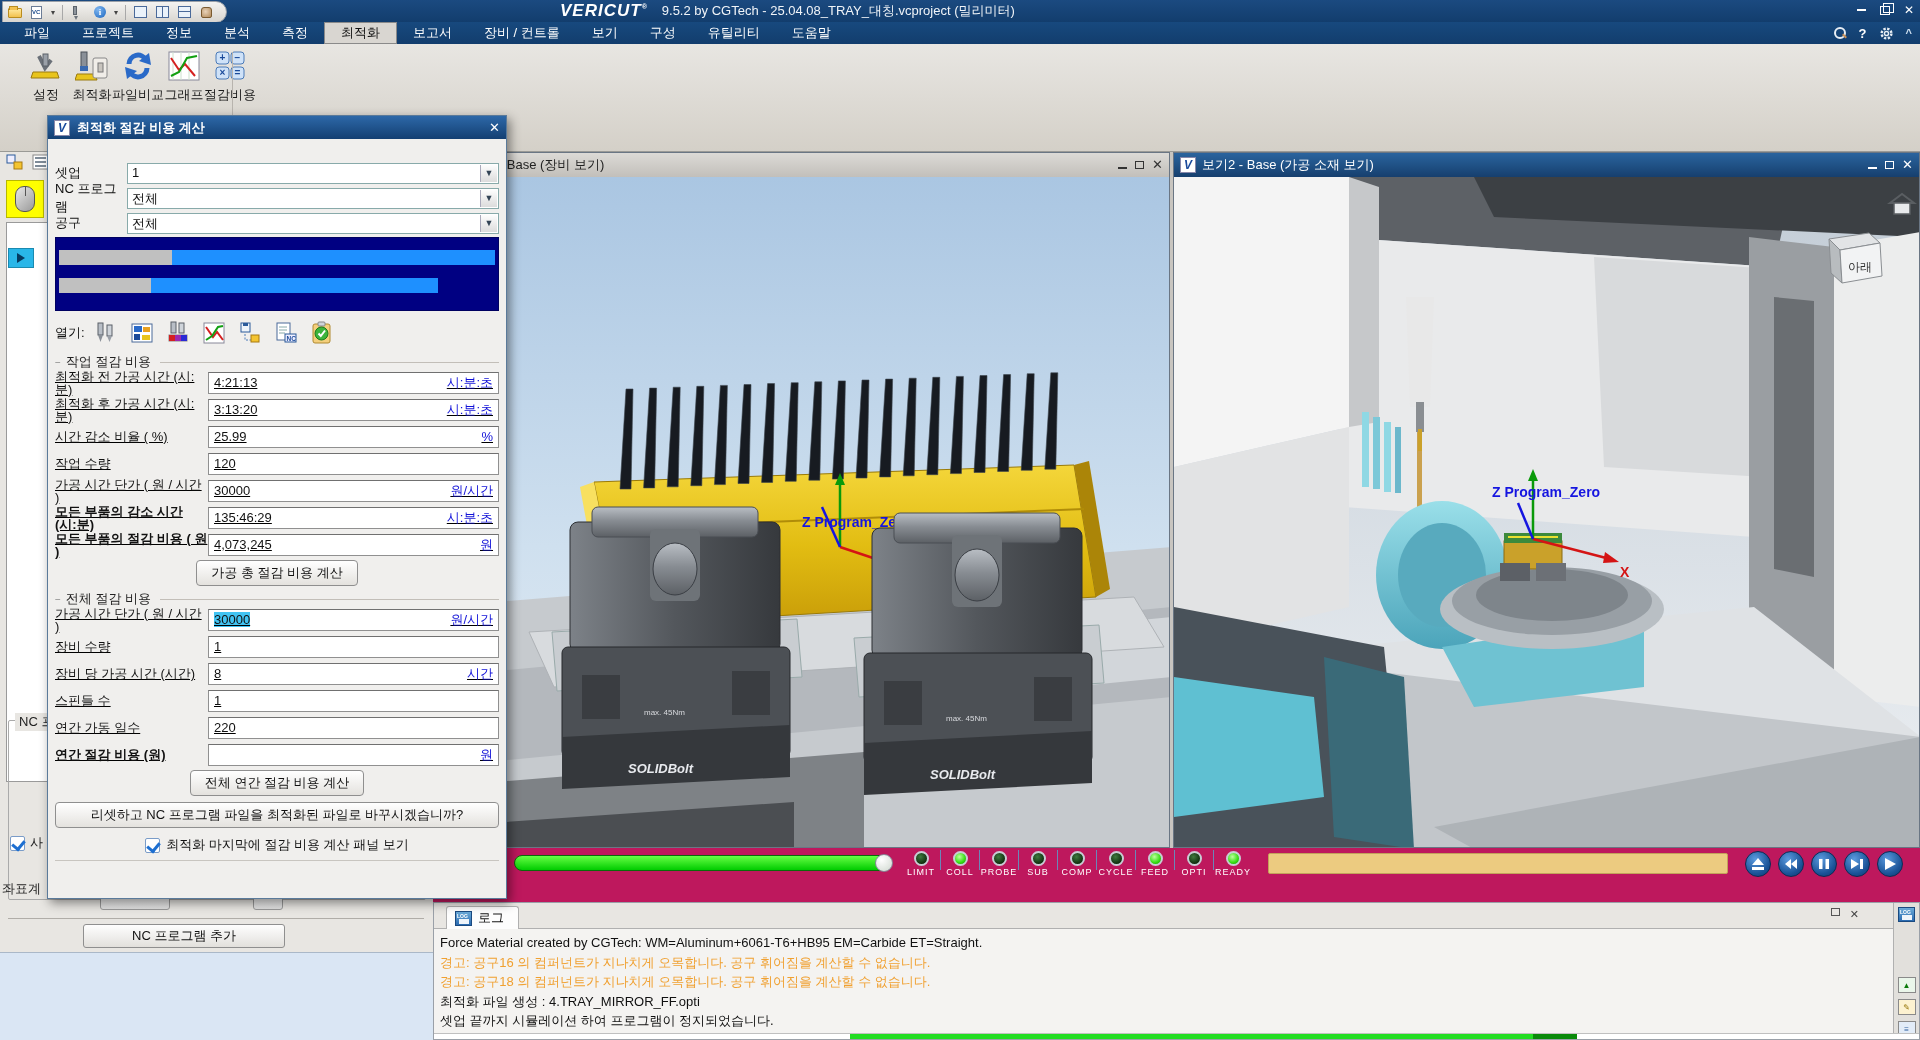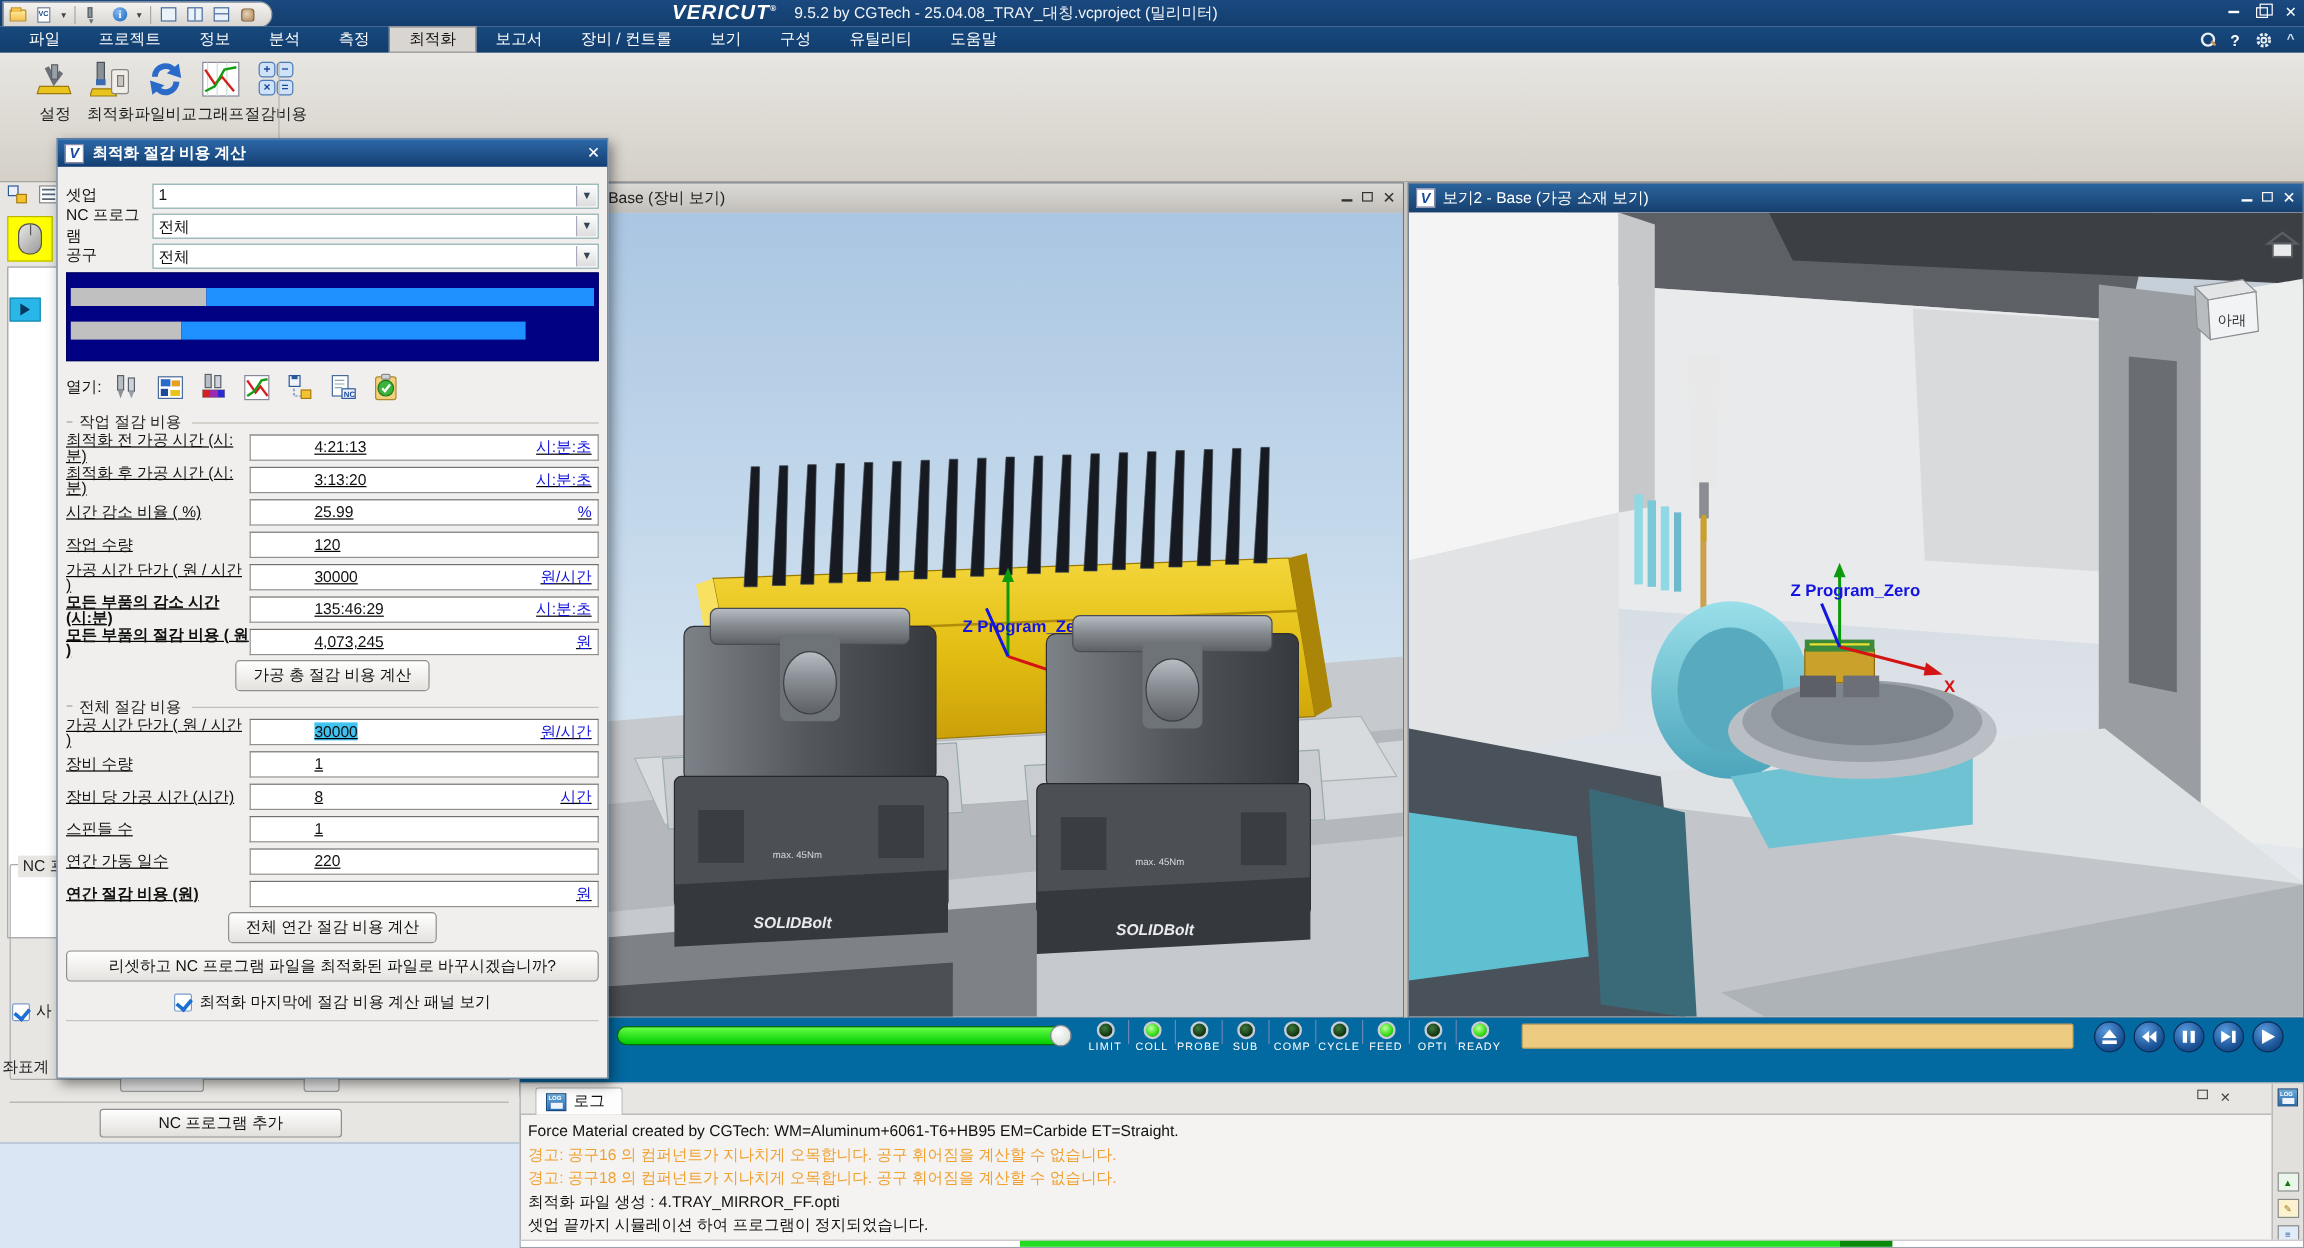--- a/index.html
+++ b/index.html
@@ -102,21 +102,21 @@
   .vic { width:16px; height:16px; background:#fff; border:1px solid #88a;
     color:#1a4a9c; font-weight:bold; font-style:italic; font-size:12px; text-align:center; line-height:15px; }
   .vctrls { margin-left:auto; display:flex; gap:8px; align-items:center; }
   .vg { font-size:11px; line-height:12px; }
   .v1 .vg { color:#333; } .v2 .vg { color:#fff; }
   .minline { display:inline-block; width:9px; height:2px; background:currentColor; }
   .sqr { display:inline-block; width:9px; height:8px; border:1.5px solid currentColor; }
   .xg { font-size:13px; font-weight:bold; }
 
   
-  .statusbar { position:absolute; left:433px; top:696px; width:1487px; height:66px; background:#0369a1; }
+  .statusbar { position:absolute; left:433px; top:696px; width:1487px; height:66px; background:#be185d; }
   .gprog { position:absolute; left:81px; top:7px; width:378px; height:16px; border-radius:8px;
     background:linear-gradient(#66ff44,#00cc00); border:1px solid #0a6a0a; }
   .gknob { position:absolute; right:-2px; top:-2px; width:18px; height:18px; border-radius:50%;
     background:radial-gradient(circle at 35% 30%,#ffffff,#cfd8cf); border:1px solid #889; }
   .inds { position:absolute; left:470px; top:2px; display:flex; align-items:center; }
   .ind { display:flex; flex-direction:column; align-items:center; width:36px; }
   .indsep { width:1px; height:20px; background:#6a86b8; margin:0 1px 8px; }
   .led { width:15px; height:15px; border-radius:50%; border:2px solid #c8ccd4; }
   .led.on { background:radial-gradient(circle at 40% 35%,#beff9e,#33dd11 60%,#118800); }
   .led.off { background:radial-gradient(circle at 40% 35%,#3f7a3f,#10300e 70%); }
@@ -147,21 +147,21 @@
   .logprog { position:absolute; left:0; bottom:0; width:100%; height:6px; background:#fff; border-top:1px solid #c0c0c0; }
   .logprog .fill { position:absolute; left:28%; top:0; width:46%; height:100%; background:#22dd22; }
   .logprog .fill2 { position:absolute; left:74%; top:0; width:3%; height:100%; background:#0a8a0a; }
 
   
   .dialog { position:absolute; left:47px; top:115px; width:460px; height:784px; background:#f0efed;
     border:1px solid #5a7a9a; box-shadow:3px 4px 10px rgba(0,0,0,.45); z-index:40; }
   .dtitle { height:23px; background:linear-gradient(#2d68a8,#133f72); display:flex; align-items:center;
     gap:7px; padding:0 6px; color:#fff; font-size:13px; font-weight:bold; }
   .dclose { margin-left:auto; color:#fff; font-size:13px; font-weight:bold; }
-  .dbody { position:absolute; left:0; top:23px; right:0; bottom:0; padding:13px 7px; }
+  .dbody { position:absolute; left:0; top:23px; right:0; bottom:0; padding:23px 7px; }
   .crow { display:flex; align-items:center; height:22px; margin-bottom:3px; }
   .clabel { width:72px; font-size:13px; color:#111; }
   .combo { flex:1; height:21px; background:#fff; border:1px solid #8aa; position:relative;
     font-size:13px; color:#111; padding:1px 4px; }
   .combo .arr { position:absolute; right:1px; top:1px; width:17px; height:17px;
     background:linear-gradient(#fdfdfd,#dcdcdc); border-left:1px solid #aab; text-align:center; font-size:9px; line-height:17px; color:#345; }
   .progpanel { height:74px; background:#000082; margin:3px 0 6px; position:relative; border:1px solid #000060; }
   .pbar { position:absolute; left:3px; right:3px; height:15px; }
   .pbar .seg { position:absolute; top:0; height:100%; }
   .openrow { display:flex; align-items:center; gap:9px; height:32px; margin-bottom:2px; }
@@ -169,21 +169,21 @@
   .oic { width:24px; height:24px; position:relative; }
   .ghead { display:flex; align-items:center; gap:5px; height:18px; margin-top:4px; }
   .gmark { color:#888; font-size:10px; }
   .gtitle { font-size:13px; color:#222; white-space:nowrap; }
   .gline { flex:1; height:1px; background:#c2beb8; margin-left:4px; }
   .frow { display:flex; align-items:center; height:23px; margin-bottom:4px;text-decoration:underline; }
   .flabel { width:153px; font-size:13px; color:#111; line-height:13px; }
   .flabel.b { font-weight:bold; }
   .ffield { flex:1; height:22px; background:#fff; border:1px solid #909090; border-top-color:#707070;
     display:flex; align-items:center; padding:0 5px; font-size:13px; }
-  .fvalue { color:#111;margin-left:48px; }
+  .fvalue { color:#111; }
   .fvalue.sel { background:#41c3f2; }
   .funit { margin-left:auto; color:#1212d8; }
   .cbtnrow { display:flex; justify-content:center; margin:3px 0 2px; }
   .dbtn { background:linear-gradient(#ffffff,#e4e2de); border:1px solid #8f8f8f; border-radius:4px;
     font-size:13px; color:#111; padding:3px 14px; font-family:inherit; }
   .wide { width:100%; margin:4px 0; padding:3px 4px; }
   .chkrow { display:flex; align-items:center; justify-content:center; gap:6px; margin:4px 0 6px; font-size:13px; color:#111; }
   .chk { width:15px; height:15px; background:#fff; border:1px solid #7a9cc8; border-radius:2px; position:relative; }
   .chk:before { content:""; position:absolute; left:3px; top:1px; width:6px; height:9px;
     border:solid #1d6fd1; border-width:0 3px 3px 0; transform:rotate(40deg); }

